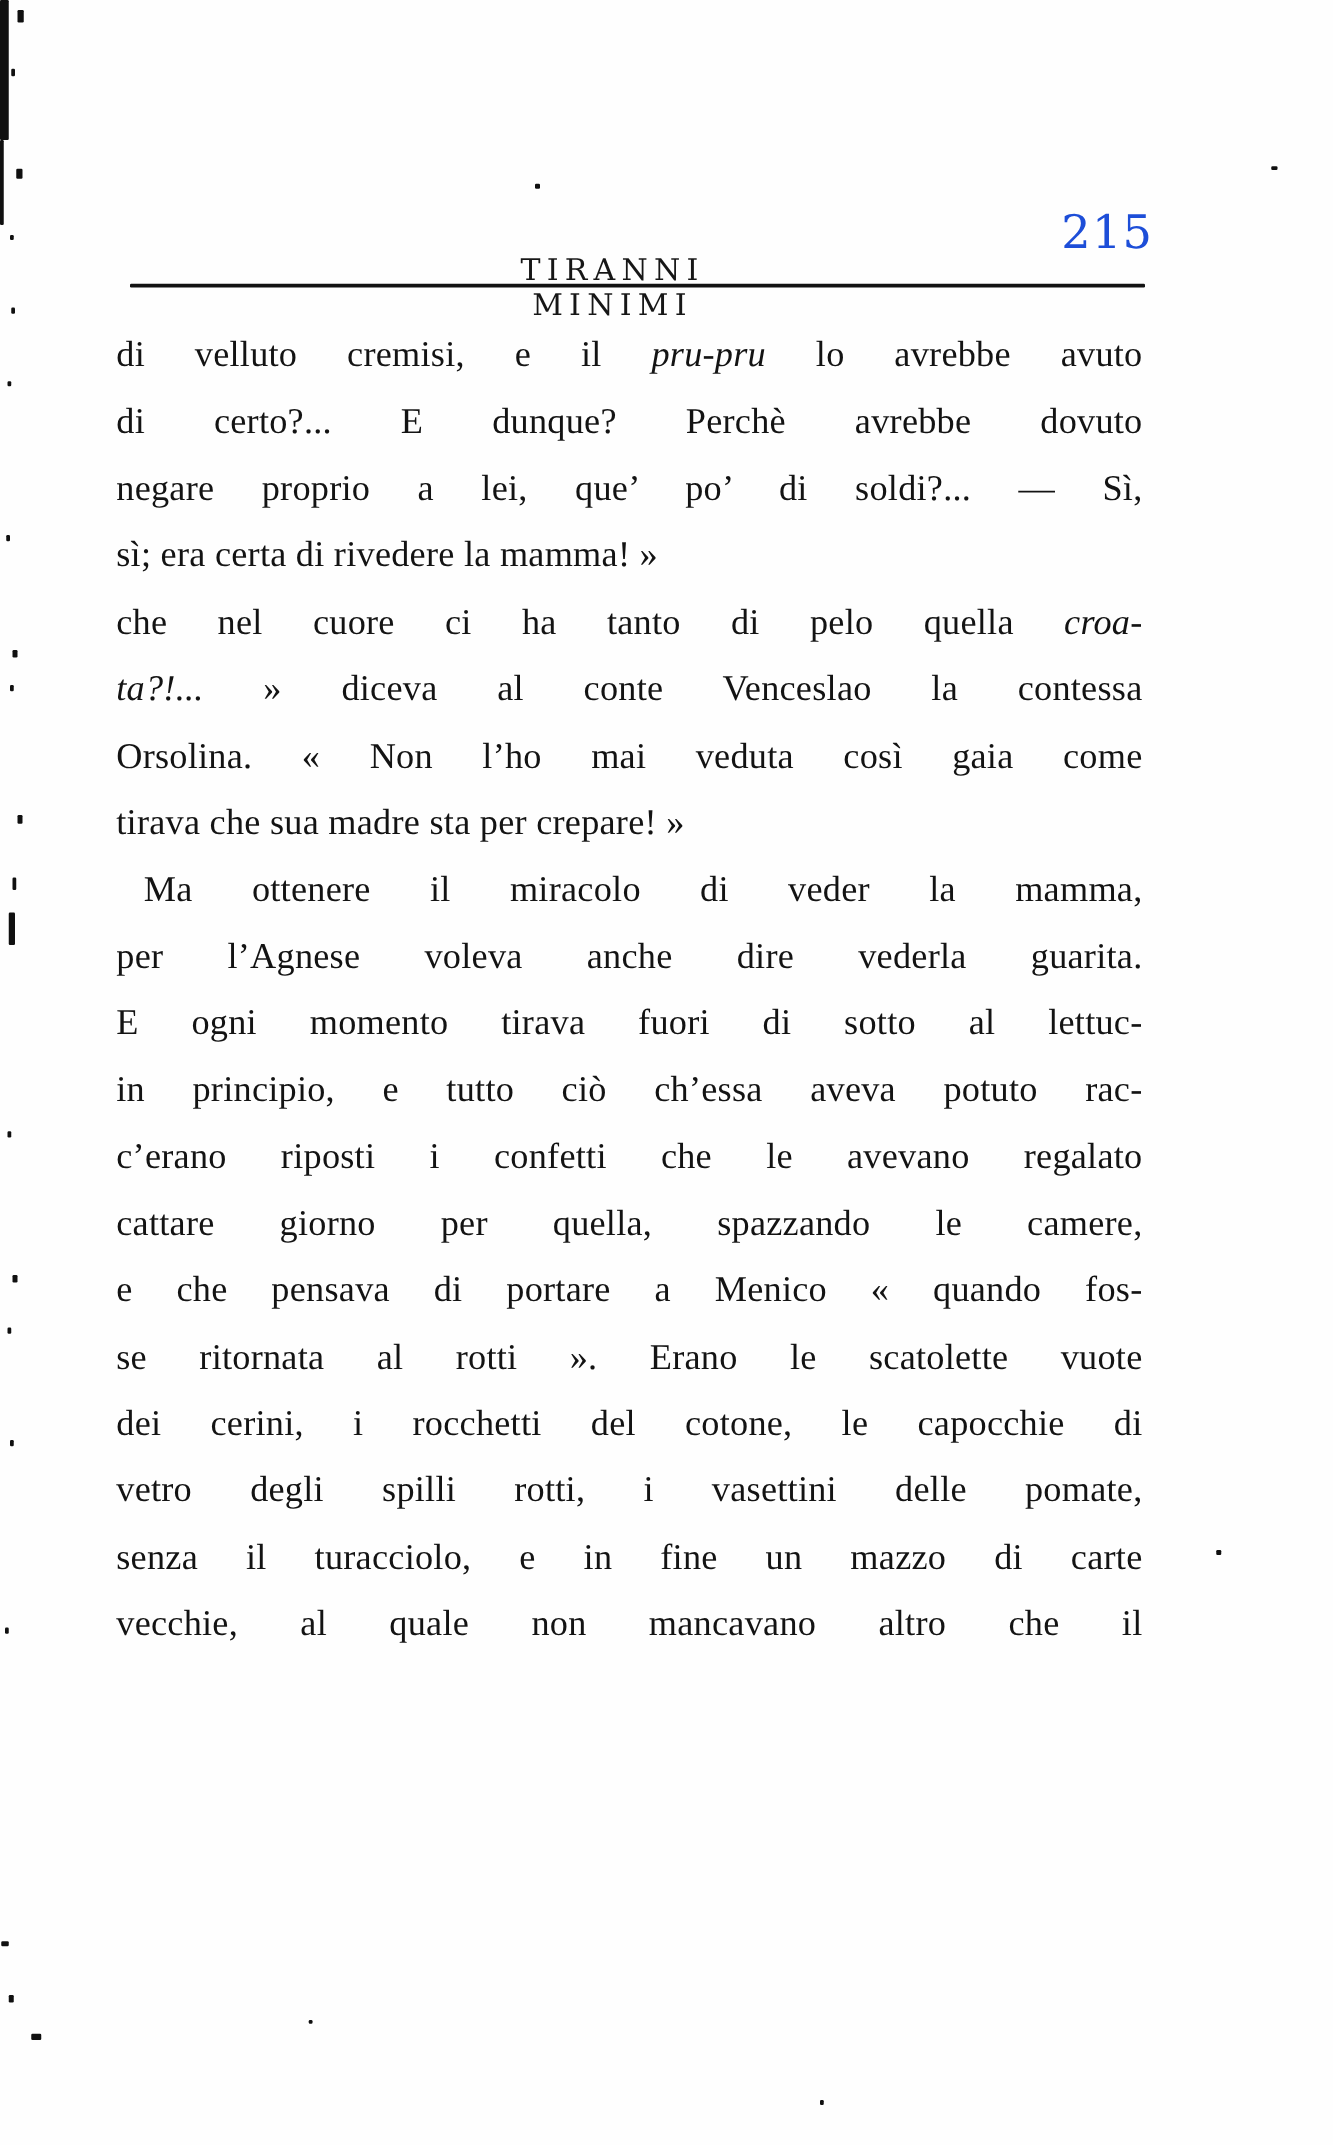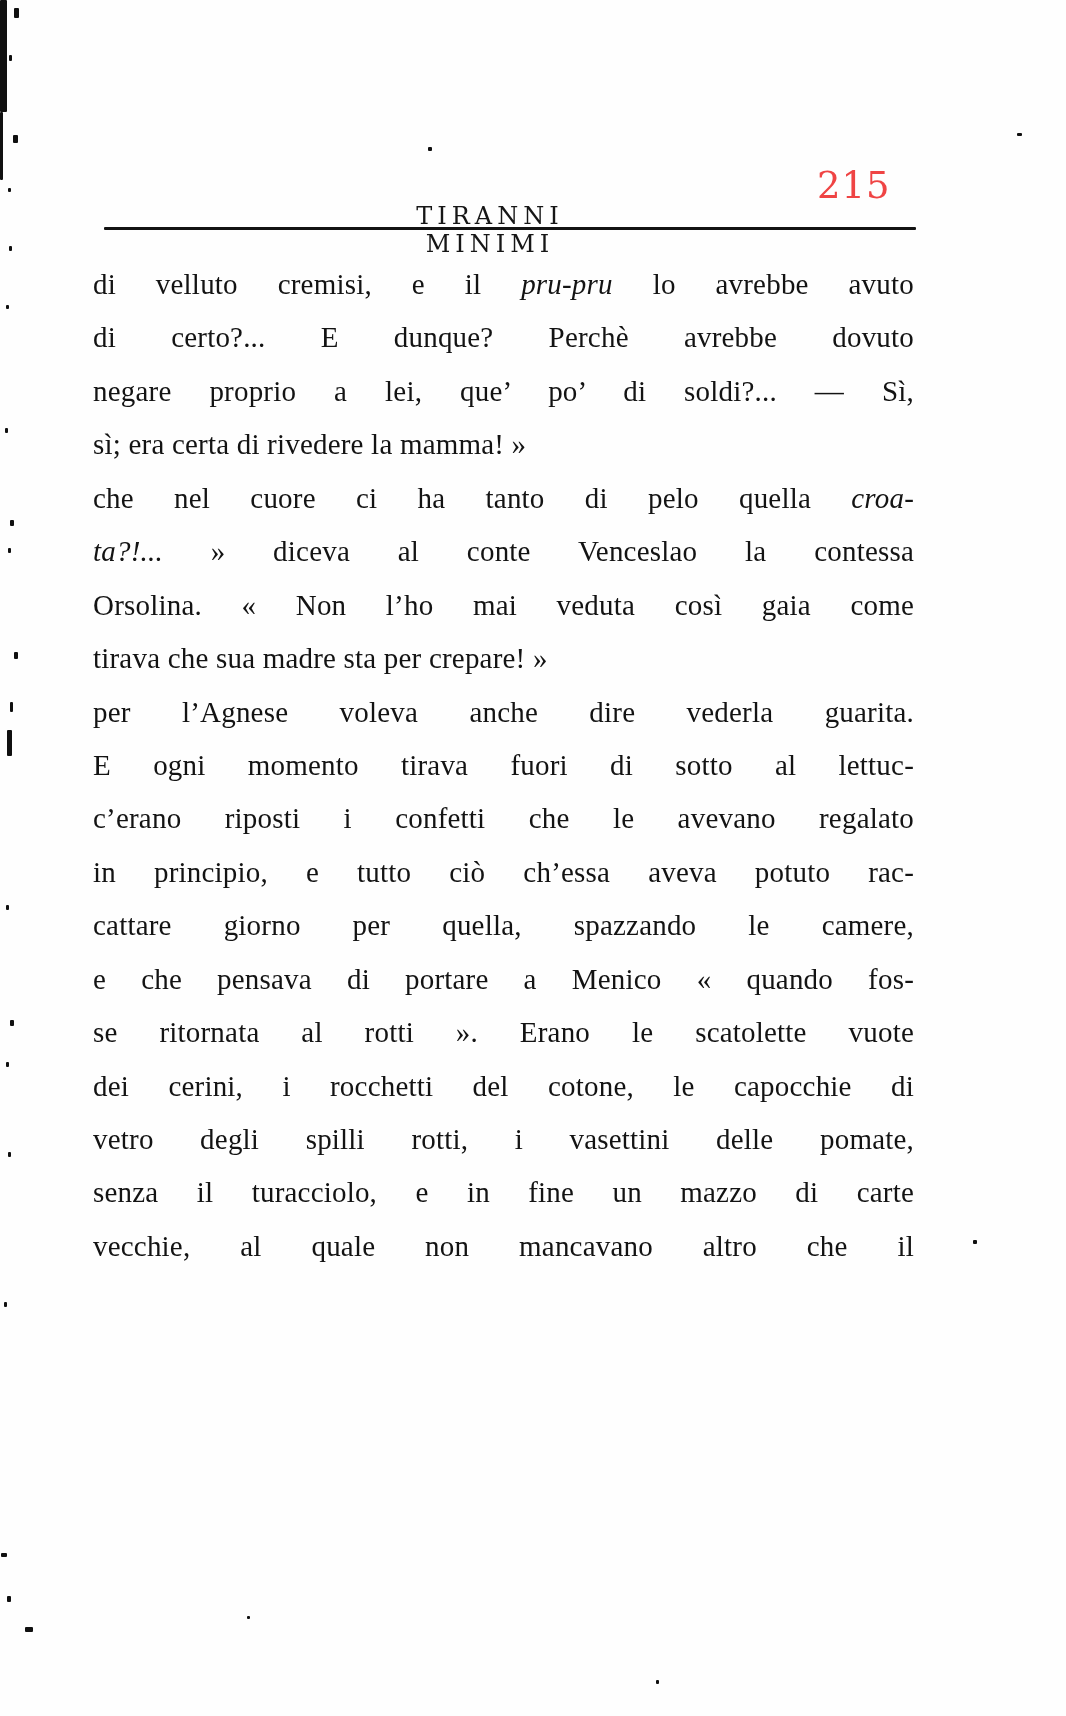--- a/index.html
+++ b/index.html
@@ -13,23 +13,23 @@
   }
   .page{position:absolute;inset:0;background:#fefefe;}
   .running-header{
     position:absolute;top:170px;left:340px;width:300px;
     text-align:center;
     font-size:24px;letter-spacing:5px;word-spacing:16px;
     color:#161616;
     margin-top:32px;
   }
   .page-number{
-    position:absolute;top:164px;left:817px;width:70px;
+    position:absolute;top:164px;left:849px;width:70px;
     font-size:37px;letter-spacing:1px;
-    color:#ef4444;
+    color:#1d4ed8;
   }
   .header-rule{
     position:absolute;top:227px;left:104px;width:812px;height:3px;
     background:#131313;
     border-radius:1px;
   }
   .body-text{
     position:absolute;top:258px;left:93px;width:821px;
   }
   .text-line{
@@ -60,24 +60,25 @@
 
   <div class="body-text" id="body-text">
       <div class="text-line"><span>di velluto cremisi, e il </span><span class="it">pru-pru</span><span> lo avrebbe avuto</span></div>
       <div class="text-line"><span>di certo?... E dunque? Perchè avrebbe dovuto</span></div>
       <div class="text-line"><span>negare proprio a lei, que’ po’ di soldi?... — Sì,</span></div>
       <div class="text-line no-justify"><span>sì; era certa di rivedere la mamma! »</span></div>
       <div class="text-line"><span>che nel cuore ci ha tanto di pelo quella </span><span class="it">croa-</span></div>
       <div class="text-line"><span class="it">ta?!...</span><span> » diceva al conte Venceslao la contessa</span></div>
       <div class="text-line"><span>Orsolina. « Non l’ho mai veduta così gaia come</span></div>
       <div class="text-line no-justify"><span>tirava che sua madre sta per crepare! »</span></div>
+      <div class="text-line indent"><span>Ma ottenere il miracolo di veder la mamma,</span></div>
       <div class="text-line"><span>per l’Agnese voleva anche dire vederla guarita.</span></div>
       <div class="text-line"><span>E ogni momento tirava fuori di sotto al lettuc-</span></div>
+      <div class="text-line"><span>in principio, e tutto ciò ch’essa aveva potuto rac-</span></div>
       <div class="text-line"><span>c’erano riposti i confetti che le avevano regalato</span></div>
-      <div class="text-line"><span>in principio, e tutto ciò ch’essa aveva potuto rac-</span></div>
       <div class="text-line"><span>cattare giorno per quella, spazzando le camere,</span></div>
       <div class="text-line"><span>e che pensava di portare a Menico « quando fos-</span></div>
       <div class="text-line"><span>se ritornata al rotti ». Erano le scatolette vuote</span></div>
       <div class="text-line"><span>dei cerini, i rocchetti del cotone, le capocchie di</span></div>
       <div class="text-line"><span>vetro degli spilli rotti, i vasettini delle pomate,</span></div>
       <div class="text-line"><span>senza il turacciolo, e in fine un mazzo di carte</span></div>
       <div class="text-line"><span>vecchie, al quale non mancavano altro che il</span></div>
     </div>
 
   <div id="ink-marks-layer">

